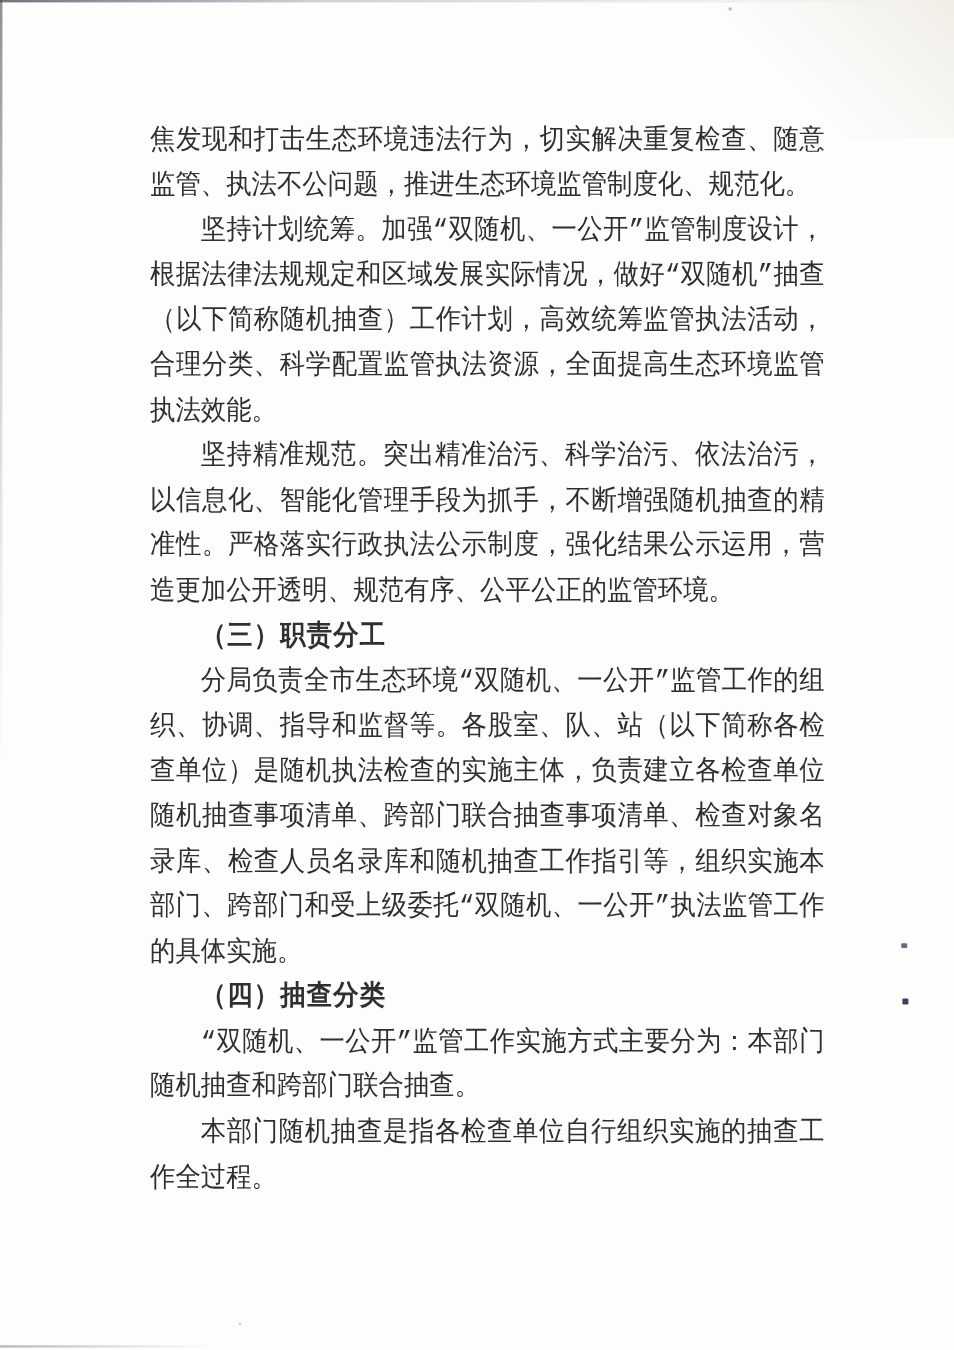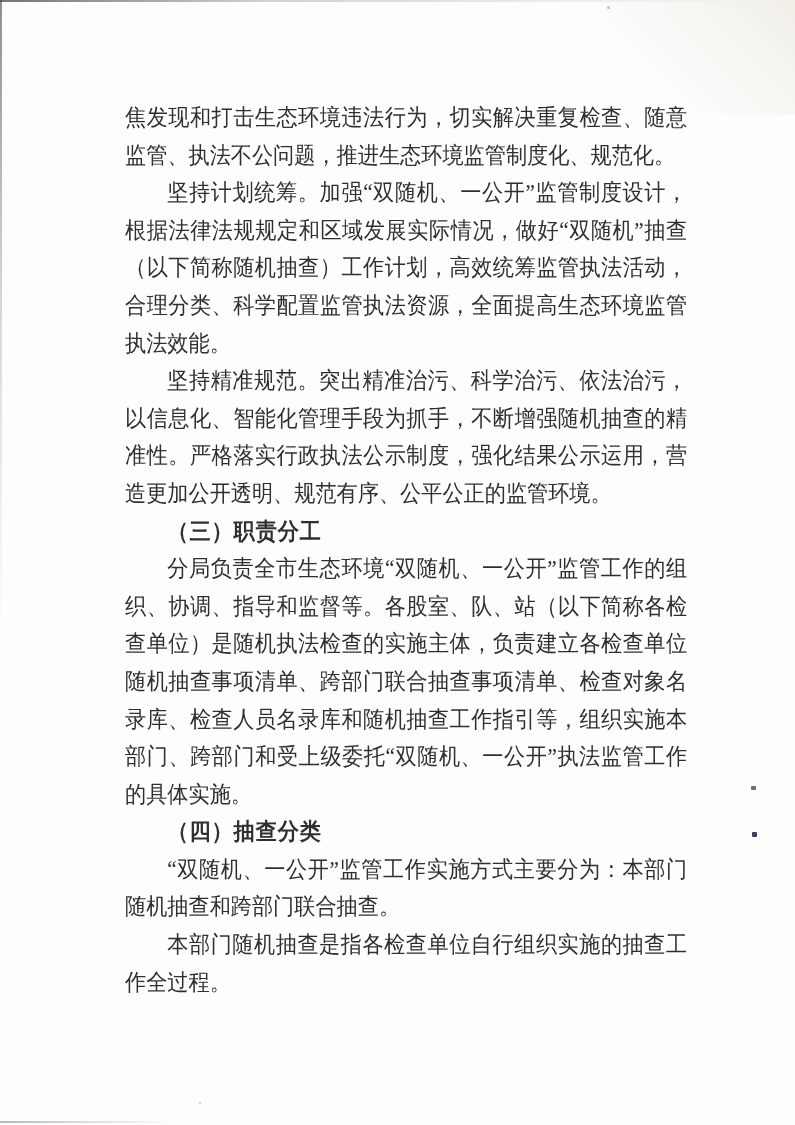--- a/index.html
+++ b/index.html
@@ -7,21 +7,21 @@
     padding: 0;
     background: #e8e8e8;
   }
   .page {
     position: relative;
     width: 795px;
     height: 1125px;
     margin: 0 auto;
     background: #fdfdfc;
     overflow: hidden;
-    font-family: Liberation Serif, serif;
+    font-family: Liberation Mono, monospace;
   }
   
   .textblock {
     position: absolute;
     left: 125px;
     top: 99px;
     width: 611px;              
     transform: scaleX(0.92);   
     transform-origin: 0 0;
     font-size: 23px;

